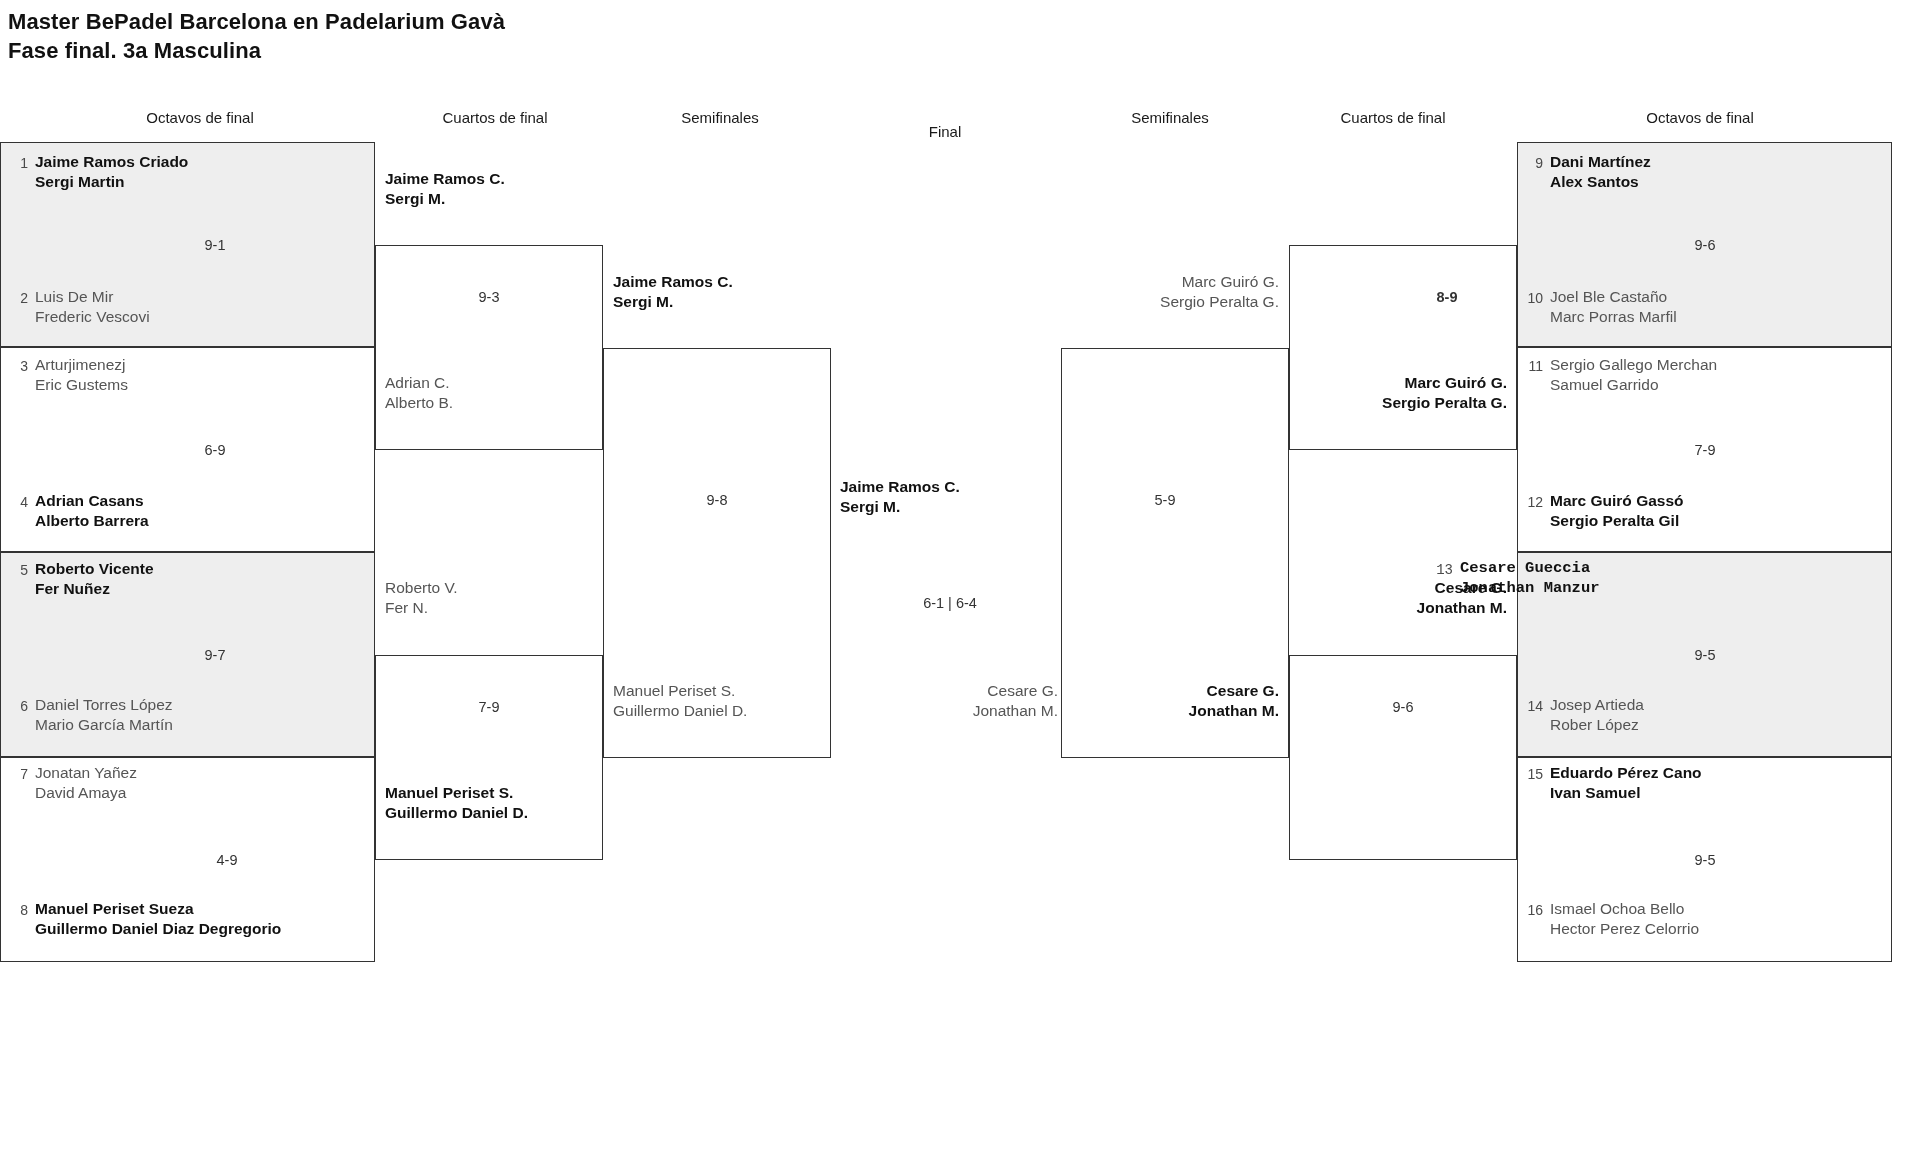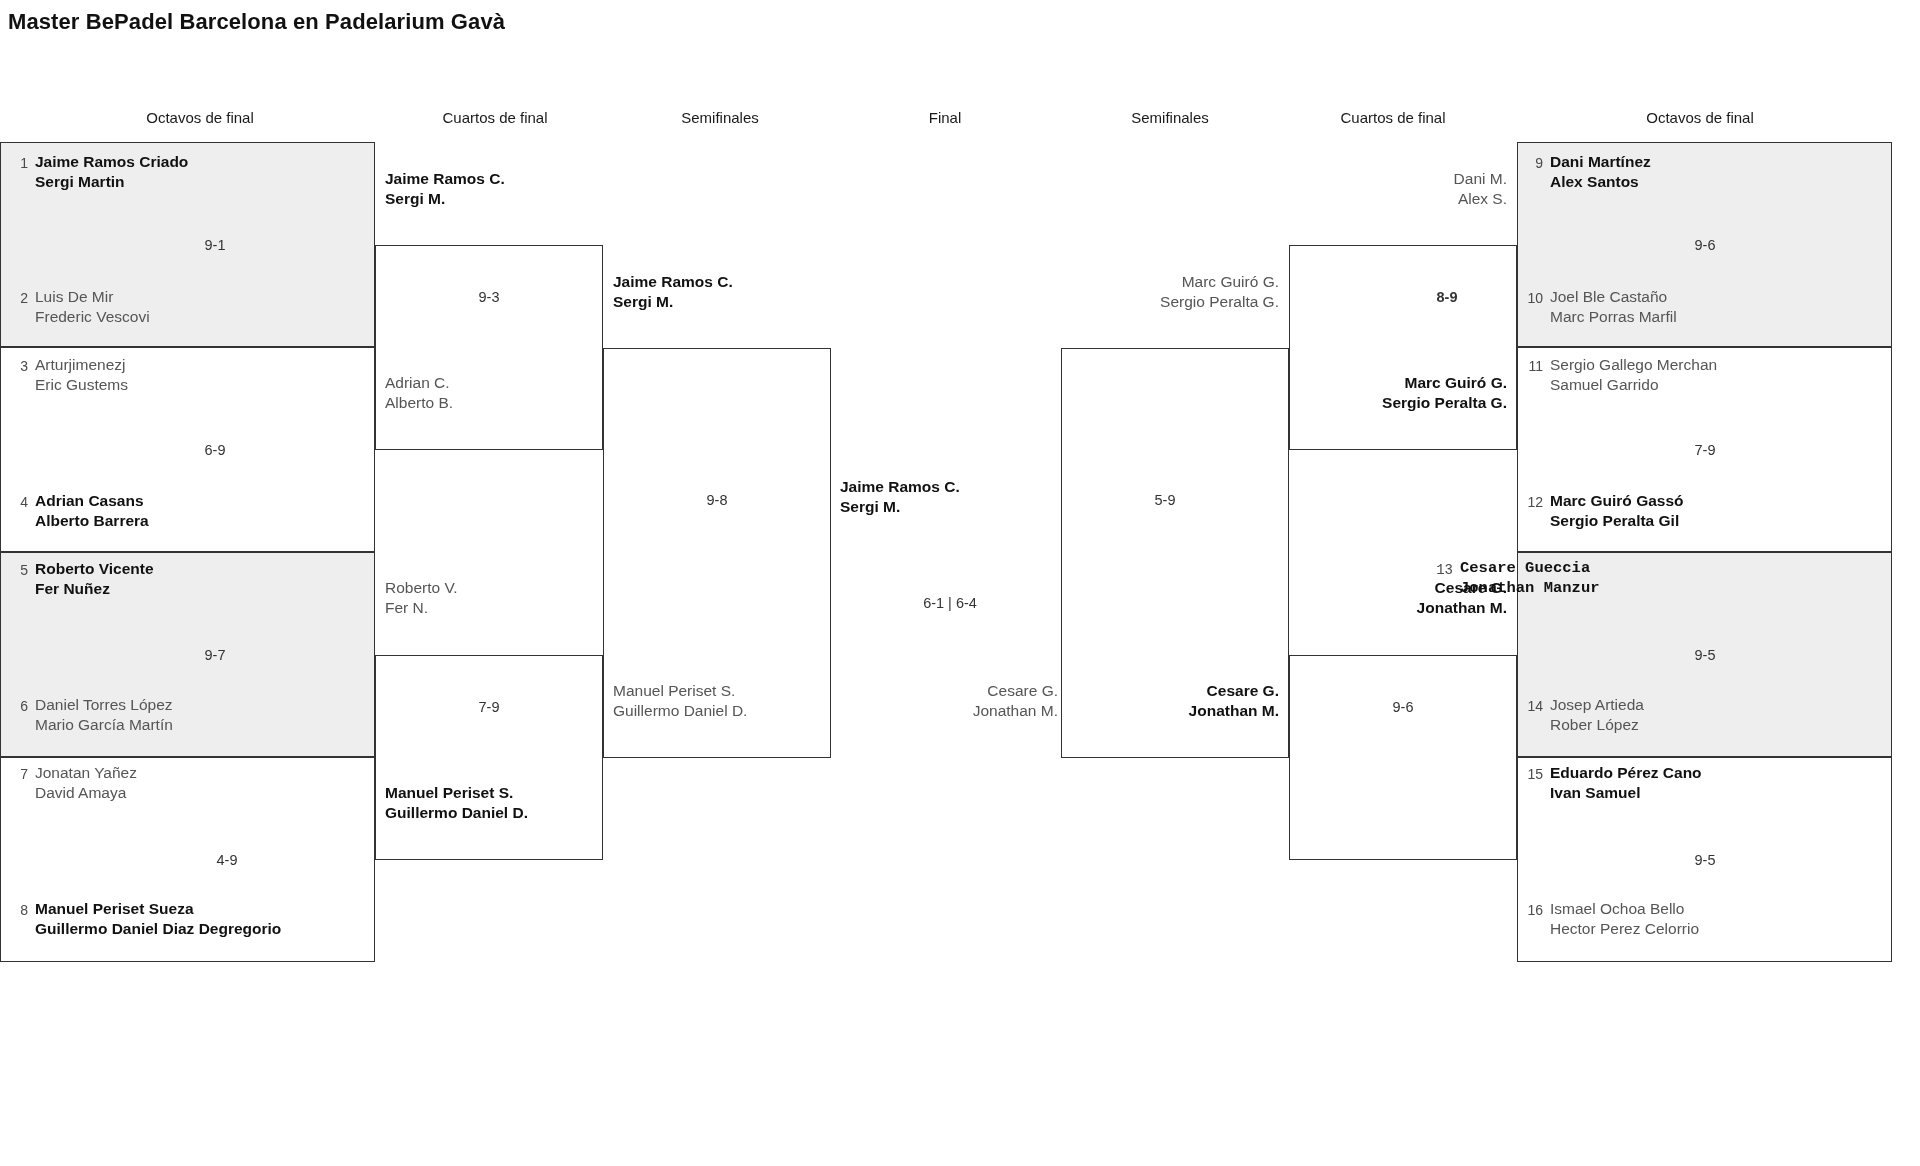--- a/index.html
+++ b/index.html
@@ -61,26 +61,27 @@
     white-space: nowrap; text-align: center; line-height: 1;
   }
 </style>
 </head>
 <body>
 
 <div id="root">
 
   <div class="title-block">
     <div class="title-line">Master BePadel Barcelona en Padelarium Gavà</div>
+    <div class="title-line">Fase final. 3a Masculina</div>
   </div>
 
   <div class="round-head" style="left:30px;  width:340px;">Octavos de final</div>
   <div class="round-head" style="left:320px; width:350px;">Cuartos de final</div>
   <div class="round-head" style="left:545px; width:350px;">Semifinales</div>
-  <div class="round-head" style="left:770px; width:350px;">Final</div>
+  <div class="round-head" style="left:770px; width:350px;margin-top:14px;">Final</div>
   <div class="round-head" style="left:995px; width:350px;">Semifinales</div>
   <div class="round-head" style="left:1228px;width:330px;">Cuartos de final</div>
   <div class="round-head" style="left:1530px;width:340px;">Octavos de final</div>
 
   <div class="cell shade" style="left:0px;   top:142px; width:375px; height:205px;"></div>
   <div class="cell" style="left:0px;   top:347px; width:375px; height:205px;"></div>
   <div class="cell shade" style="left:0px;   top:552px; width:375px; height:205px;"></div>
   <div class="cell" style="left:0px;   top:757px; width:375px; height:205px;"></div>
 
   <div class="team winner" style="left:6px; top:152px;">
@@ -265,26 +266,20 @@
   </div>
 
   <div class="score" style="left:1590px; top:238px; width:230px;">9-6</div>
   <div class="score" style="left:1590px; top:443px; width:230px;">7-9</div>
   <div class="score" style="left:1590px; top:648px; width:230px;">9-5</div>
   <div class="score" style="left:1590px; top:853px; width:230px;">9-5</div>
 
   <div class="cell" style="left:1289px; top:245px; width:228px; height:205px;"></div>
   <div class="cell" style="left:1289px; top:655px; width:228px; height:205px;"></div>
 
-  <div class="team loser compact align-right" style="left:1279px; top:169px; width:228px;">
-    <span class="names">
-      <span class="nm">Dani M.</span>
-      <span class="nm">Alex S.</span>
-    </span>
-  </div>
   <div class="team winner compact align-right" style="left:1279px; top:373px; width:228px;">
     <span class="names">
       <span class="nm">Marc Guiró G.</span>
       <span class="nm">Sergio Peralta G.</span>
     </span>
   </div>
   <div class="team winner compact align-right" style="left:1279px; top:578px; width:228px;">
     <span class="names">
       <span class="nm">Cesare G.</span>
       <span class="nm">Jonathan M.</span>

